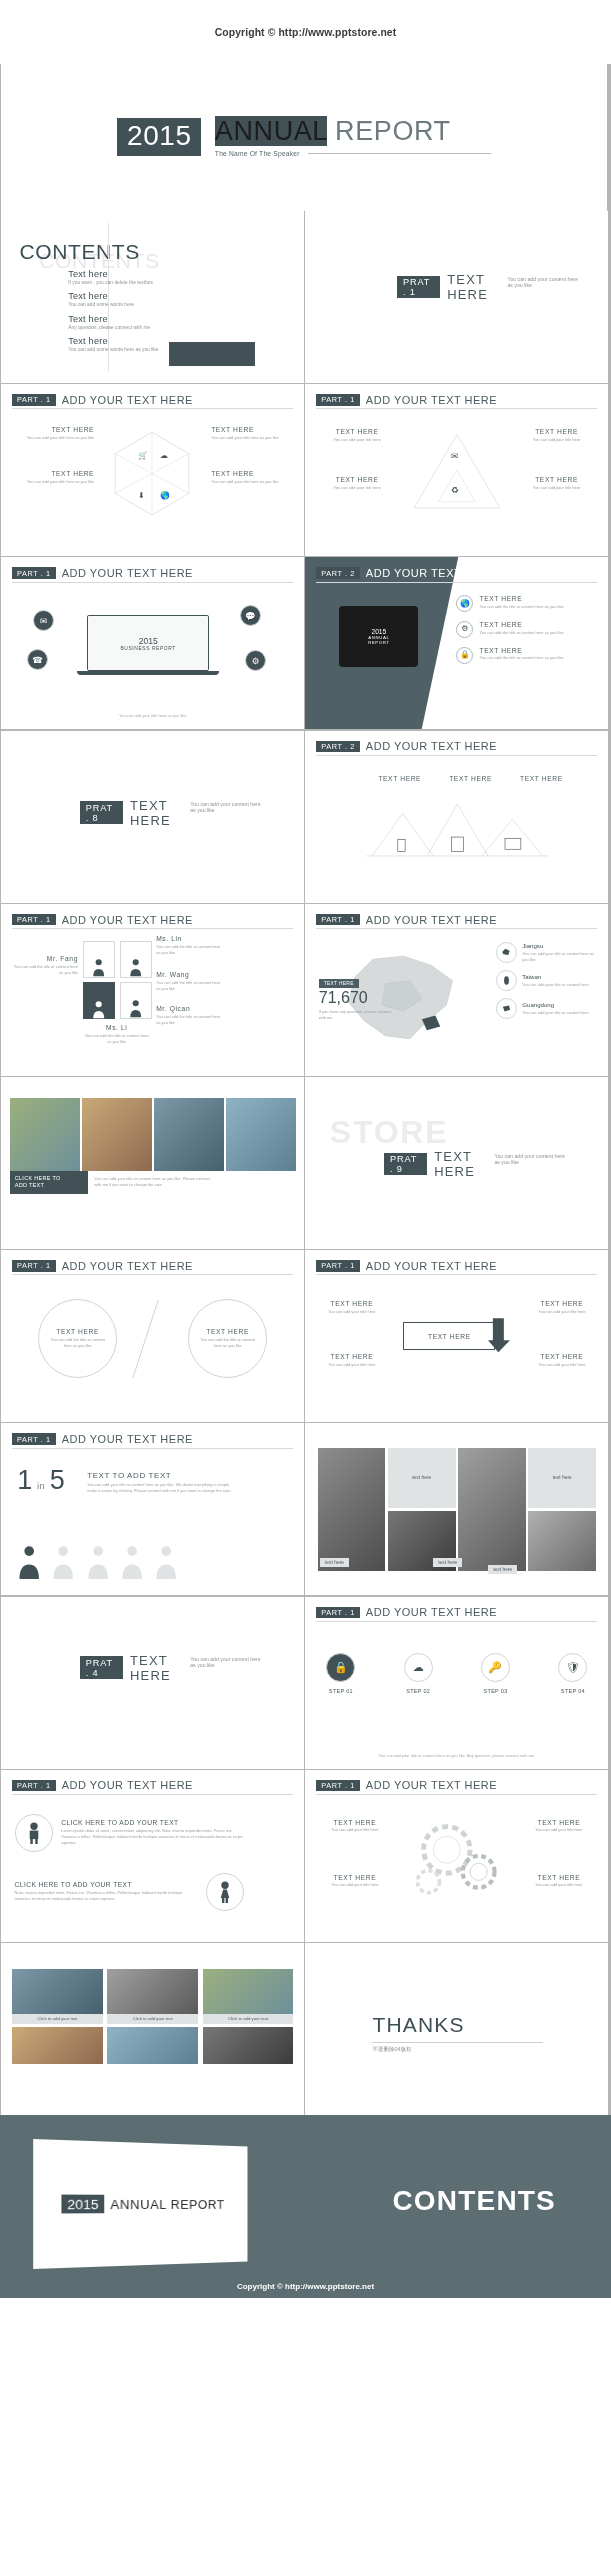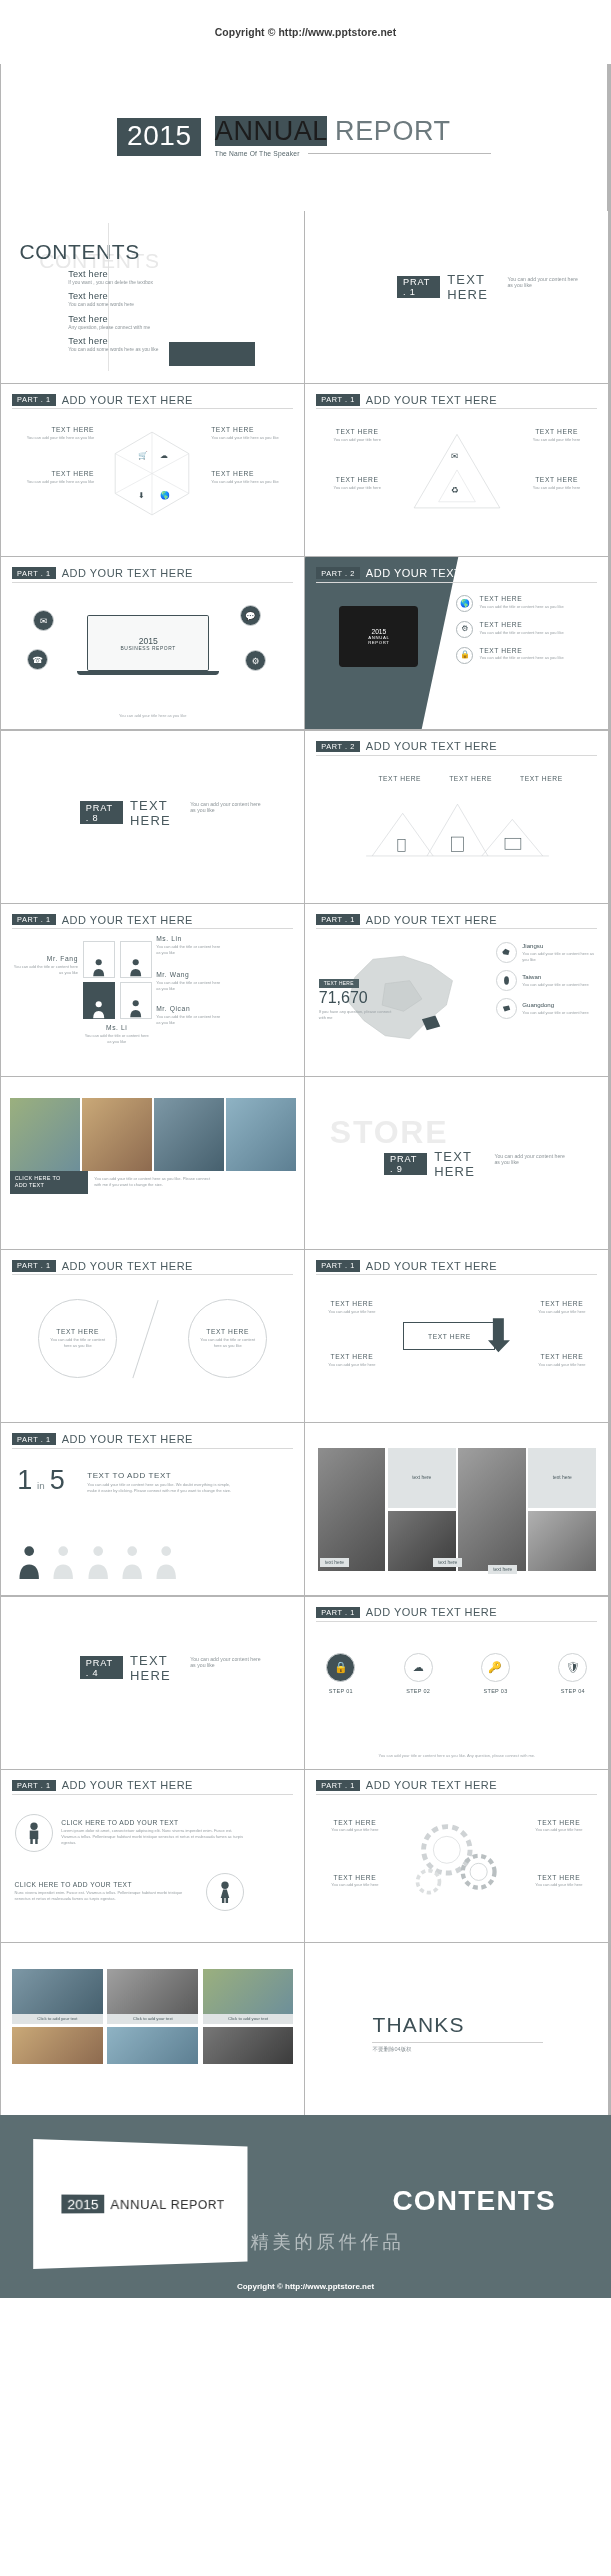--- a/index.html
+++ b/index.html
@@ -731,18 +731,17 @@
   </div>
 
   <div class="banner">
     <div class="banner-card">
       <div class="inner">
         <span class="banner-year">2015</span>
         <span class="banner-title">ANNUAL REPORT</span>
       </div>
     </div>
     <div class="banner-brand">CONTENTS</div>
-    <div class="watermark">大量精美的原件作品</div>
     <div class="banner-foot">Copyright © http://www.pptstore.net</div>
   </div>
 
 </div>
 
 
 </body></html>

